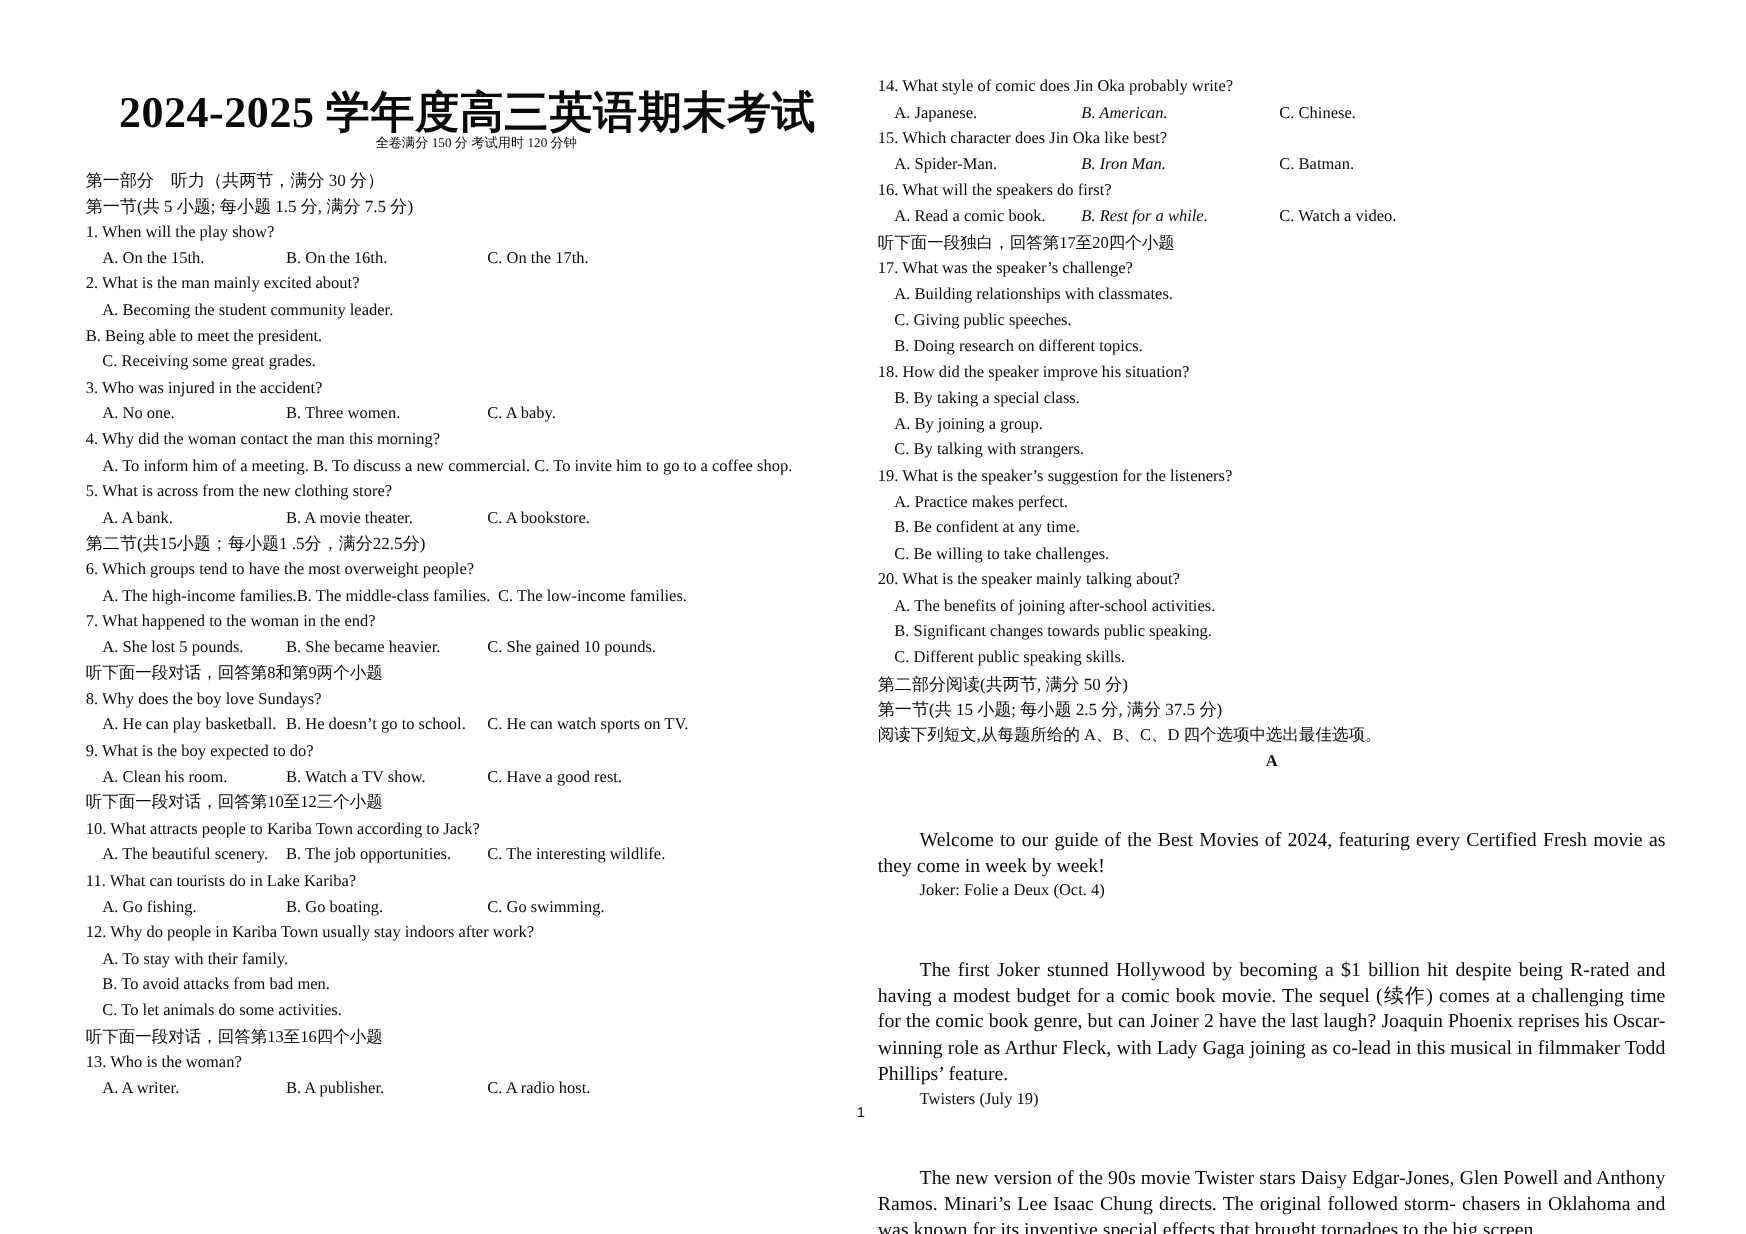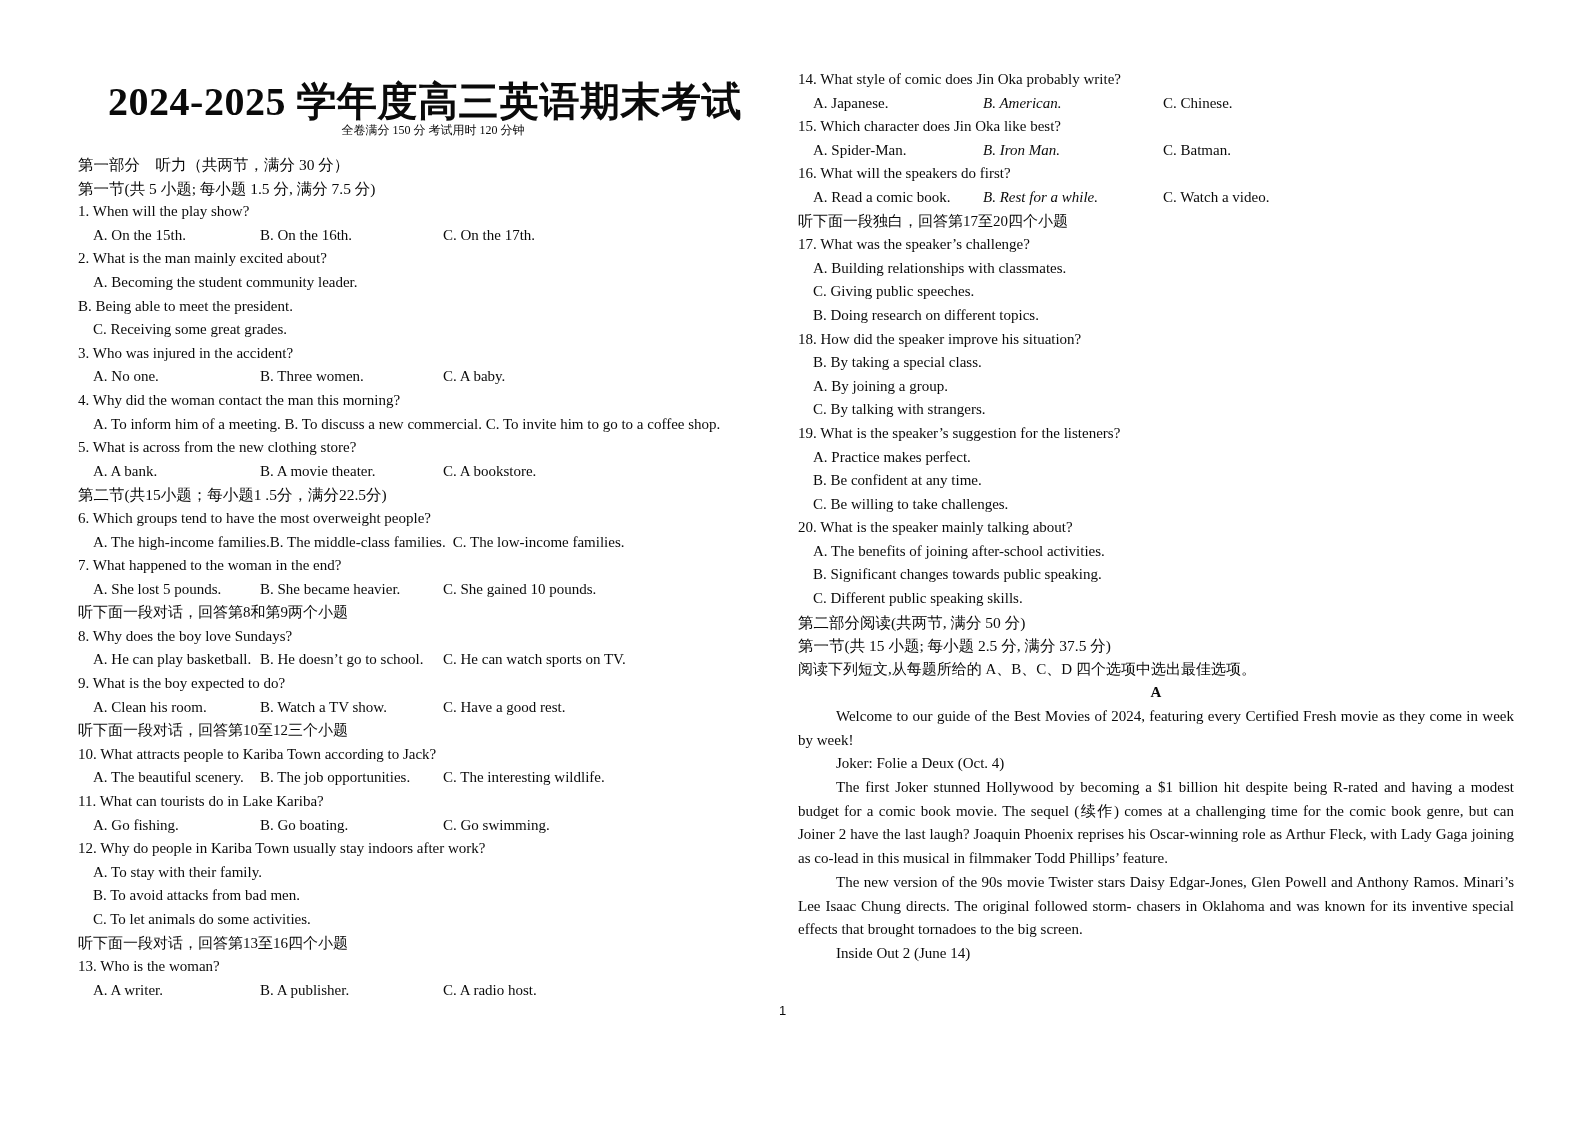--- a/index.html
+++ b/index.html
@@ -19,21 +19,21 @@
   }
   .col{position:absolute;}
   .col-left{left:78px;top:153px;width:706px;}
   .col-right{left:798px;top:68px;width:716px;}
   .line{font-size:15px;line-height:23.6px;min-height:23.6px;}
   .bold{font-weight:400;font-size:15.5px;}
   .indent{padding-left:15px;}
   .center{text-align:center;font-weight:700;}
   .mt{text-indent:38px;font-size:15px;}
   .para{
-    font-size:15px;line-height:23.7px;text-align:justify;text-indent:38px;
+    font-size:18px;line-height:23.7px;text-align:justify;text-indent:38px;margin-top:47px;
   }
   .optA,.optB{display:inline-block;}
   .col-left .optA{min-width:167px;}
   .col-left .optB{min-width:183px;}
   .col-right .optA{min-width:170px;}
   .col-right .optB{min-width:180px;font-style:italic;}
   .page-number{
     position:absolute;left:779px;top:1003px;font-size:13px;
     font-family:"Liberation Sans","DejaVu Sans",sans-serif;
   }
@@ -106,17 +106,18 @@
       <div class="line indent">A. The benefits of joining after-school activities.</div>
       <div class="line indent">B. Significant changes towards public speaking.</div>
       <div class="line indent">C. Different public speaking skills.</div>
       <div class="line bold">第二部分阅读(共两节, 满分 50 分)</div>
       <div class="line bold">第一节(共 15  小题; 每小题 2.5 分, 满分 37.5 分)</div>
       <div class="line">阅读下列短文,从每题所给的 A、B、C、D 四个选项中选出最佳选项。</div>
       <div class="line center">A</div>
       <div class="para">Welcome to our guide of the Best Movies of 2024, featuring every Certified Fresh movie as they come in week by week!</div>
       <div class="line bold mt">Joker: Folie a Deux (Oct. 4)</div>
       <div class="para">The first Joker stunned Hollywood by becoming a $1 billion hit despite being R-rated and having a modest budget for a comic book movie. The sequel (续作) comes at a challenging time for the comic book genre, but can Joiner 2 have the last laugh? Joaquin Phoenix reprises his Oscar-winning role as Arthur Fleck, with Lady Gaga joining as co-lead in this musical in filmmaker Todd Phillips’ feature.</div>
+      <div class="line bold mt">Twisters (July 19)</div>
       <div class="para">The new version of the 90s movie Twister stars Daisy Edgar-Jones, Glen Powell and Anthony Ramos. Minari’s Lee Isaac Chung directs. The original followed storm- chasers in Oklahoma and was known for its inventive special effects that brought tornadoes to the big screen.</div>
       <div class="line bold mt">Inside Out 2 (June 14)</div>
     </div>
   <div class="page-number">1</div>
 </div>
 
 </body></html>

